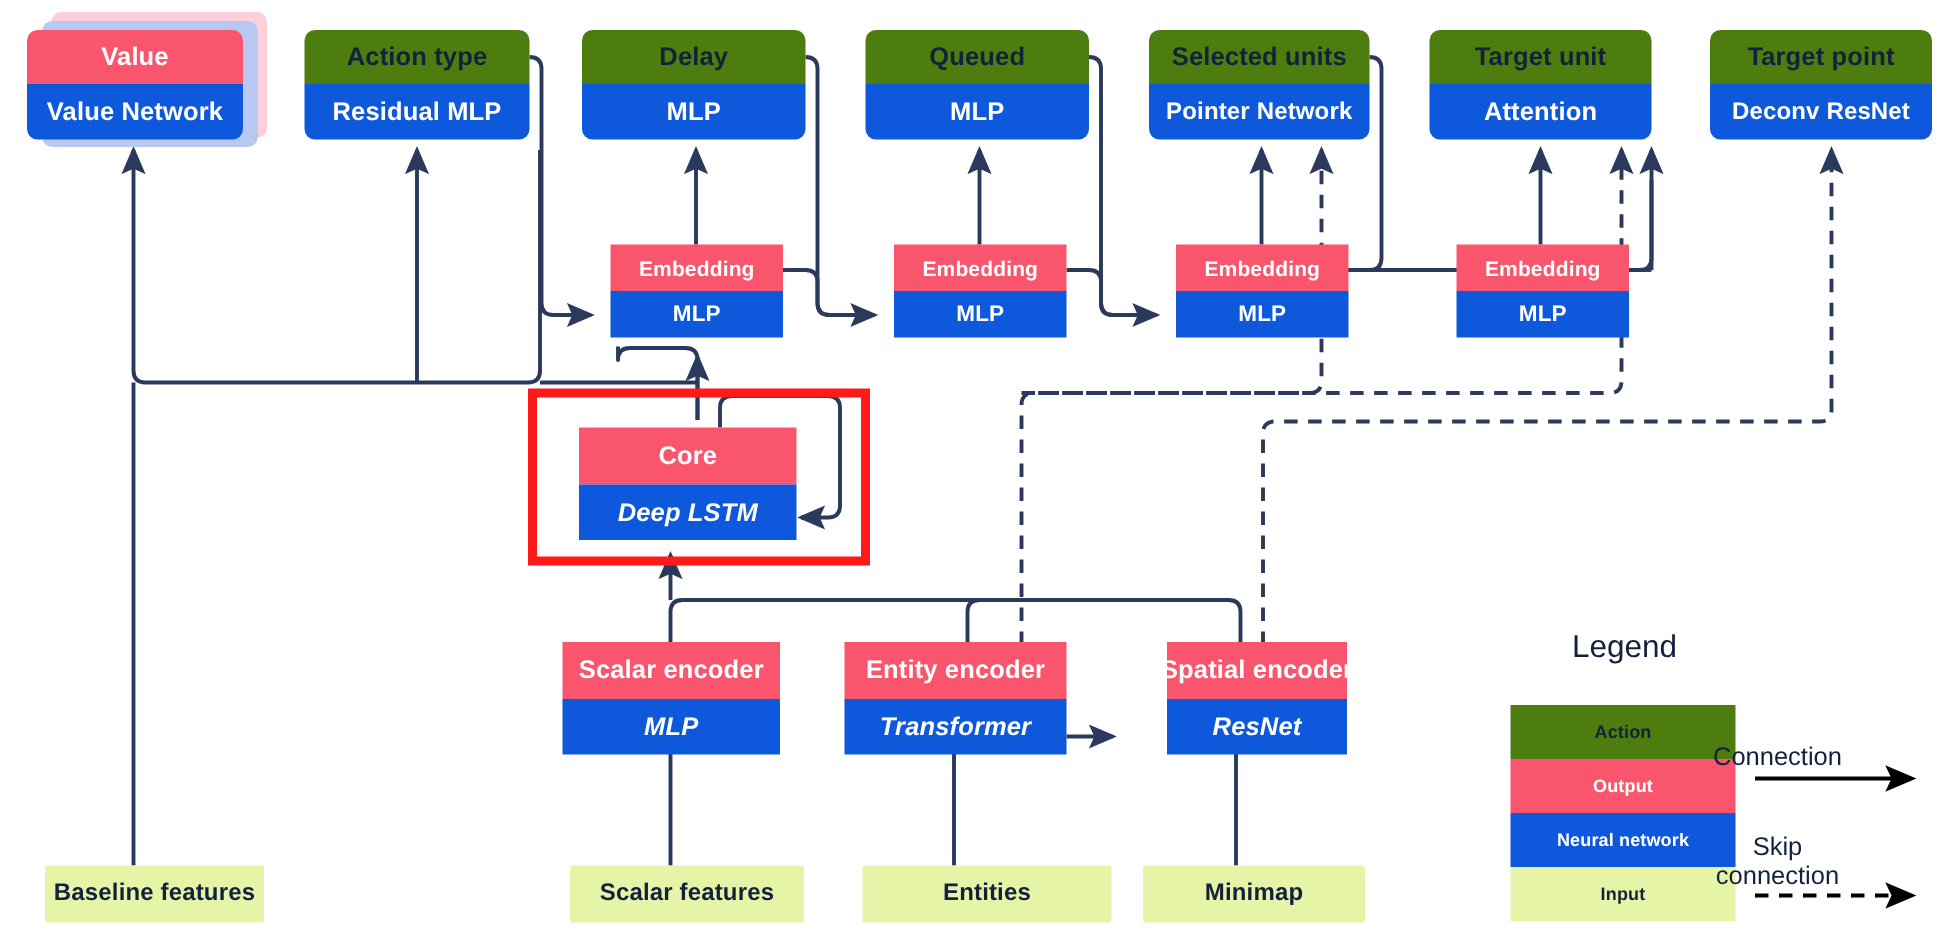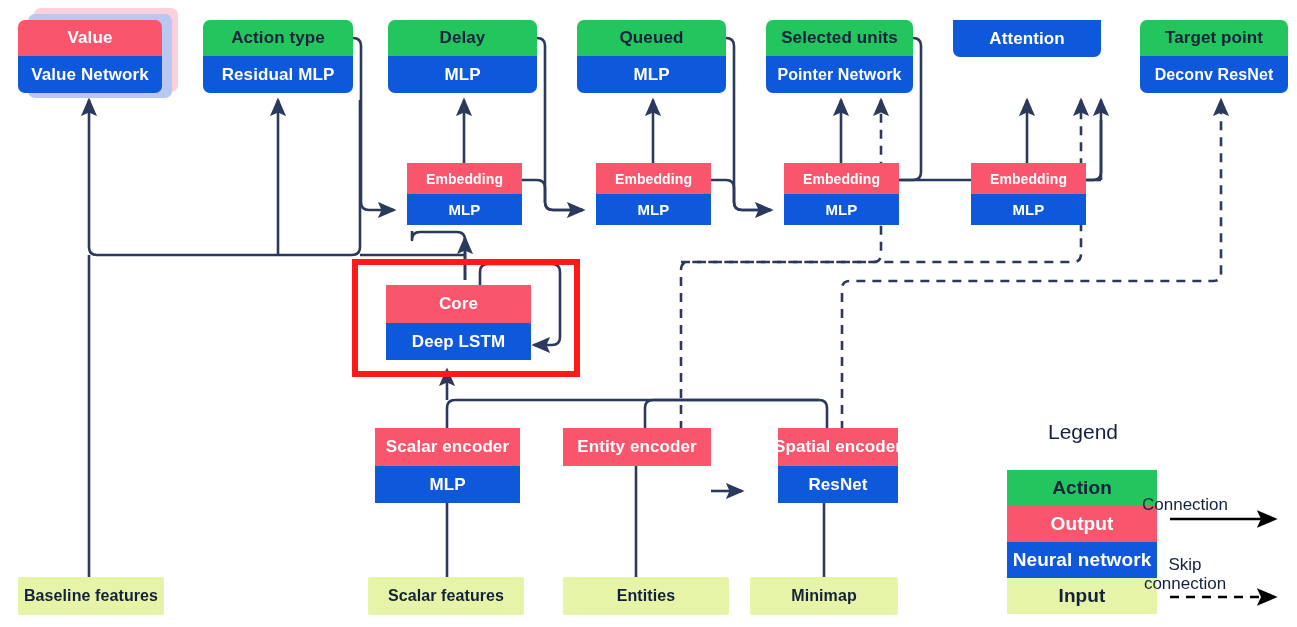--- a/index.html
+++ b/index.html
@@ -4,46 +4,46 @@
 <style>
   html,body{margin:0;padding:0;background:#ffffff;}
   body{width:1297px;height:627px;font-family:"Liberation Sans",sans-serif;}
   #stage{position:relative;width:1297px;height:627px;overflow:hidden;background:#fff;}
   svg#wires{position:absolute;left:0;top:0;width:1297px;height:627px;pointer-events:none;}
 
   .node{position:absolute;box-sizing:border-box;}
   .band{display:flex;align-items:center;justify-content:center;box-sizing:border-box;
         text-align:center;white-space:nowrap;letter-spacing:.1px;}
 
-  .band.action{background:#22c55e;color:#14213d;font-weight:700;}
+  .band.action{background:#4d7c0f;color:#14213d;font-weight:700;}
   .band.output{background:#F9566E;color:#ffffff;font-weight:700;}
   .band.net{background:#0E58DC;color:#ffffff;font-weight:700;}
   .band.input{background:#E6F4A8;color:#14213d;font-weight:700;}
 
   .topbox .band.action{border-radius:7px 7px 0 0;font-size:17px;height:36px;}
   .topbox .band.net{border-radius:0 0 7px 7px;font-size:17px;height:37px;}
 
   .embbox .band.output{font-size:14px;height:31px;}
   .embbox .band.net{font-size:15px;height:31px;}
 
   .encbox .band.output{font-size:17px;height:38px;}
-  .encbox .band.net{font-size:17px;height:37px;}
-
-  .inputbox{font-size:16px;height:38px;border-radius:2px;}
+  .encbox .band.net{font-size:17px;height:37px;font-style:italic;}
+
+  .inputbox{font-size:16px;height:38px;border-radius:2px;margin-left:12px;}
 
   .valuewrap{position:absolute;}
   .valuewrap .ghost{position:absolute;border-radius:7px;}
   .valuewrap .ghost.g1{background:#FBD0DA;}
   .valuewrap .ghost.g2{background:#B9C7F3;}
 
   #core-highlight{position:absolute;border:6px solid #FF1A1A;box-sizing:border-box;background:transparent;}
 
   #legend-title{position:absolute;font-size:21px;color:#14213d;font-weight:500;}
   #legend-swatches{position:absolute;}
-  #legend-swatches .band{font-size:19px;height:36px;}
+  #legend-swatches .band{font-size:12px;height:36px;}
   .legend-label{position:absolute;font-size:17px;color:#14213d;font-weight:500;text-align:center;line-height:1.12;}
 </style>
 </head>
 <body>
 
 <div id="stage">
 
   <svg id="wires" viewBox="0 0 1297 627">
     <defs>
       <marker id="ah" markerWidth="9" markerHeight="9" refX="6.2" refY="3.6" orient="auto" markerUnits="strokeWidth">
@@ -126,20 +126,21 @@
     <div class="band action">Queued</div>
     <div class="band net">MLP</div>
   </div>
 
   <div class="node topbox" style="left:766px;top:20px;width:147px;height:73px;">
     <div class="band action">Selected units</div>
     <div class="band net" style="font-size:16px;">Pointer Network</div>
   </div>
 
   <div class="node topbox" style="left:953px;top:20px;width:148px;height:73px;">
+    <div class="band action">Target unit</div>
     <div class="band net">Attention</div>
   </div>
 
   <div class="node topbox" style="left:1140px;top:20px;width:148px;height:73px;">
     <div class="band action">Target point</div>
     <div class="band net" style="font-size:16px;">Deconv ResNet</div>
   </div>
 
   <div class="node embbox" style="left:407px;top:163px;width:115px;height:62px;">
     <div class="band output">Embedding</div>
@@ -168,20 +169,21 @@
     <div class="band net">Deep LSTM</div>
   </div>
 
   <div class="node encbox" style="left:375px;top:428px;width:145px;height:75px;">
     <div class="band output">Scalar encoder</div>
     <div class="band net">MLP</div>
   </div>
 
   <div class="node encbox" style="left:563px;top:428px;width:148px;height:89px;">
     <div class="band output">Entity encoder</div>
+    <div class="band net">Transformer</div>
   </div>
 
   <div class="node encbox" style="left:743px;top:428px;width:155px;height:75px;padding-left:35px;">
     <div class="band output">Spatial encoder</div>
     <div class="band net">ResNet</div>
   </div>
 
   <div class="node band input inputbox" style="left:18px;top:577px;width:146px;">Baseline features</div>
 
   <div class="node band input inputbox" style="left:368px;top:577px;width:156px;">Scalar features</div>

